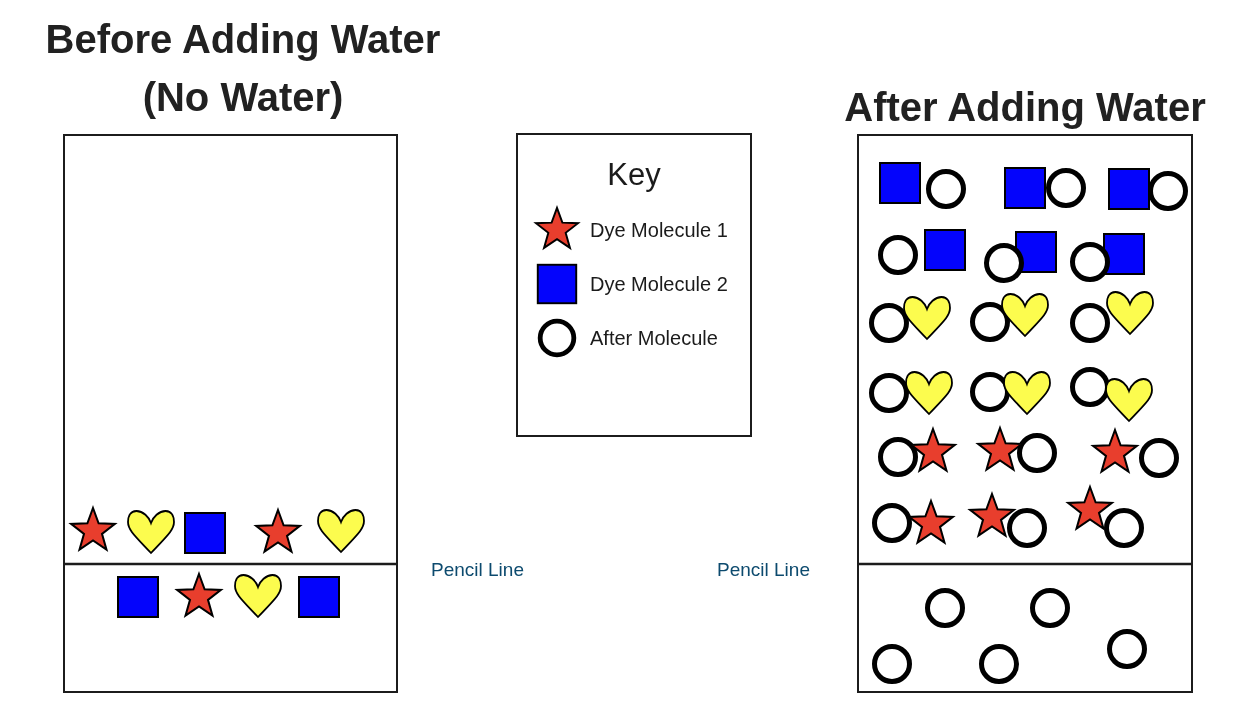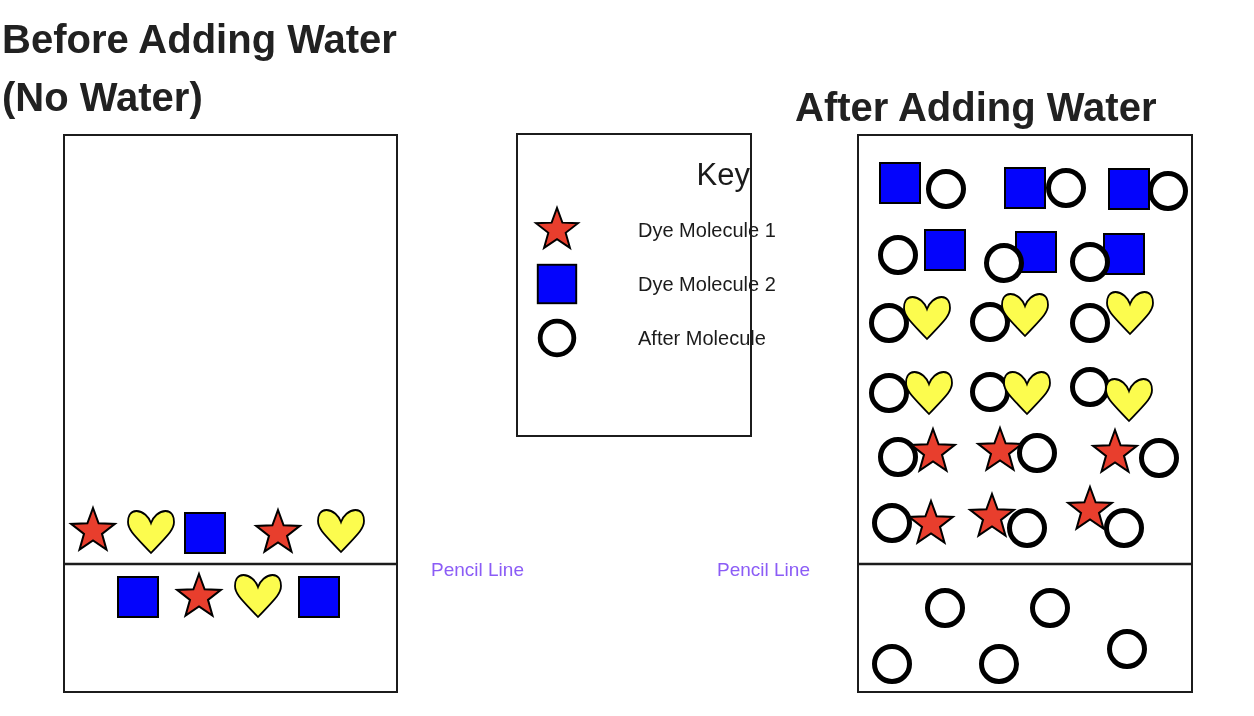--- a/index.html
+++ b/index.html
@@ -2,44 +2,44 @@
 <html><head>
 <meta charset="utf-8">
 <style>
   html,body { margin:0; padding:0; background:#ffffff; }
   .canvas {
     position:relative; width:1254px; height:716px; background:#ffffff;
     font-family:"Liberation Sans", sans-serif; overflow:hidden;
   }
   .title {
     position:absolute; font-weight:bold; color:#212121;
-    font-size:40px; line-height:58px; white-space:pre-line;
+    font-size:40px; line-height:58px; text-align:center; white-space:pre-line;
   }
   .title-before { left:2px; top:10px; width:482px; }
   .title-after  { left:795px; top:78px; width:460px; }
   .container {
     position:absolute; background:#ffffff; border:2px solid #1c1c1c;
   }
   .container-before { left:63px; top:134px; width:331px; height:555px; }
   .container-after  { left:857px; top:134px; width:332px; height:555px; }
   .container svg { display:block; width:100%; height:100%; }
   .keybox {
     position:absolute; left:516px; top:133px; width:232px; height:300px;
     background:#ffffff; border:2px solid #1c1c1c;
   }
   .key-title {
-    text-align:right; font-size:31px; color:#1b1b1b;
+    text-align:center; font-size:31px; color:#1b1b1b;
     margin-top:22px; margin-bottom:10px;
   }
   .key-rows { display:flex; flex-direction:column; }
-  .key-row { display:flex; align-items:center; height:54px; padding-left:14px;gap:48px; }
+  .key-row { display:flex; align-items:center; height:54px; padding-left:14px; }
   .key-icon { width:50px; height:50px; flex:0 0 50px; }
   .key-label { font-size:20px; color:#1b1b1b; margin-left:8px; white-space:nowrap; }
   .pencil-label {
-    position:absolute; font-size:19px; color:#8b5cf6; white-space:nowrap;
+    position:absolute; font-size:19px; color:#0c4a6e; white-space:nowrap;
   }
   .pencil-label-left  { left:431px; top:559px; }
   .pencil-label-right { left:717px; top:559px; }
 </style>
 </head>
 <body>
 
 <div class="canvas">
 
   <div class="title title-before">Before Adding Water

